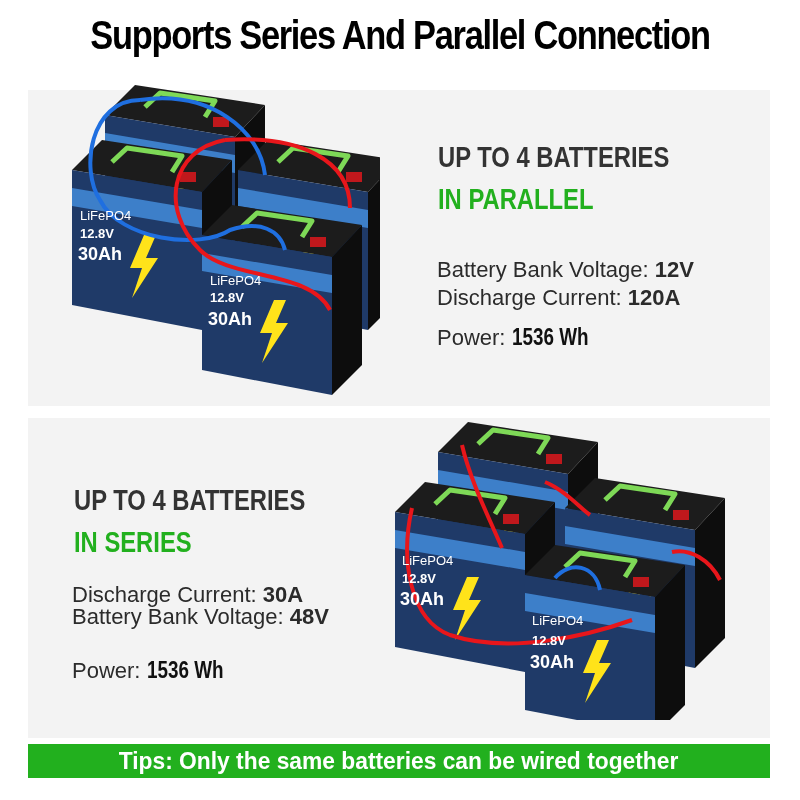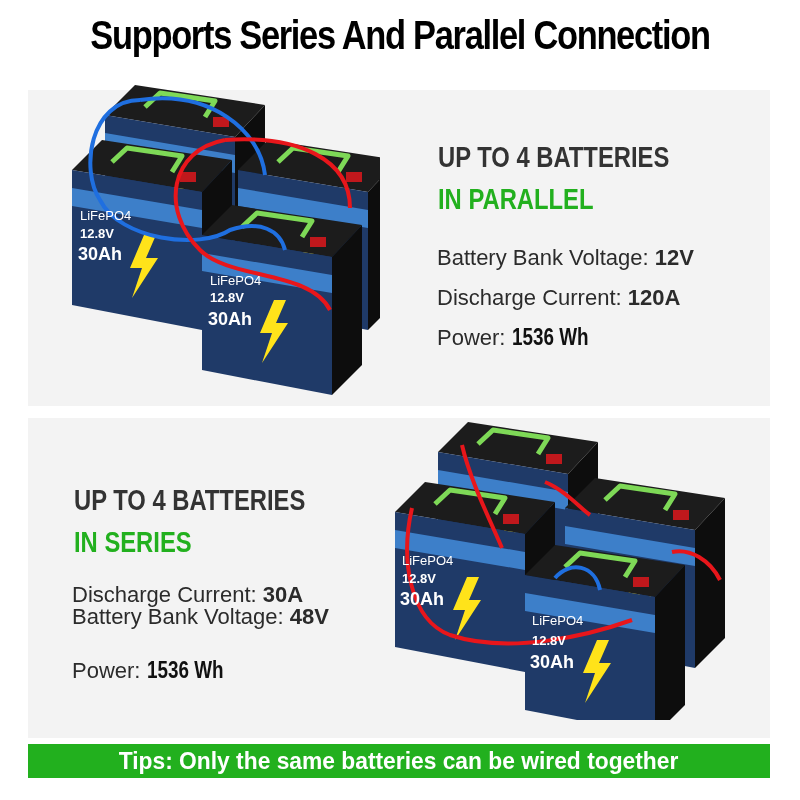--- a/index.html
+++ b/index.html
@@ -65,21 +65,21 @@
   <text x="20" y="158" fill="#fff" font-family="Liberation Sans, sans-serif" font-weight="bold" font-size="13">12.8V</text>
   <text x="18" y="180" fill="#fff" font-family="Liberation Sans, sans-serif" font-weight="bold" font-size="18">30Ah</text>
   <text x="150" y="205" fill="#fff" font-family="Liberation Sans, sans-serif" font-size="13">LiFePO4</text>
   <text x="150" y="222" fill="#fff" font-family="Liberation Sans, sans-serif" font-weight="bold" font-size="13">12.8V</text>
   <text x="148" y="245" fill="#fff" font-family="Liberation Sans, sans-serif" font-weight="bold" font-size="18">30Ah</text>
 </svg>
 
 <div class="heading" style="left:438px;top:140px;">UP TO 4 BATTERIES</div>
 <div class="heading green" style="left:438px;top:182px;">IN PARALLEL</div>
 
-<div class="spec" style="left:437px;top:244px;">
+<div class="spec" style="left:437px;top:256px;">
   <span>Battery Bank Voltage: </span><b>12V</b>
 </div>
 <div class="spec" style="left:437px;top:284px;">
   <span>Discharge Current: </span><b>120A</b>
 </div>
 <div class="spec" style="left:437px;top:323px;">
   <span>Power: </span><span class="power">1536 Wh</span>
 </div>
 
 <div class="panel bottom"></div>

